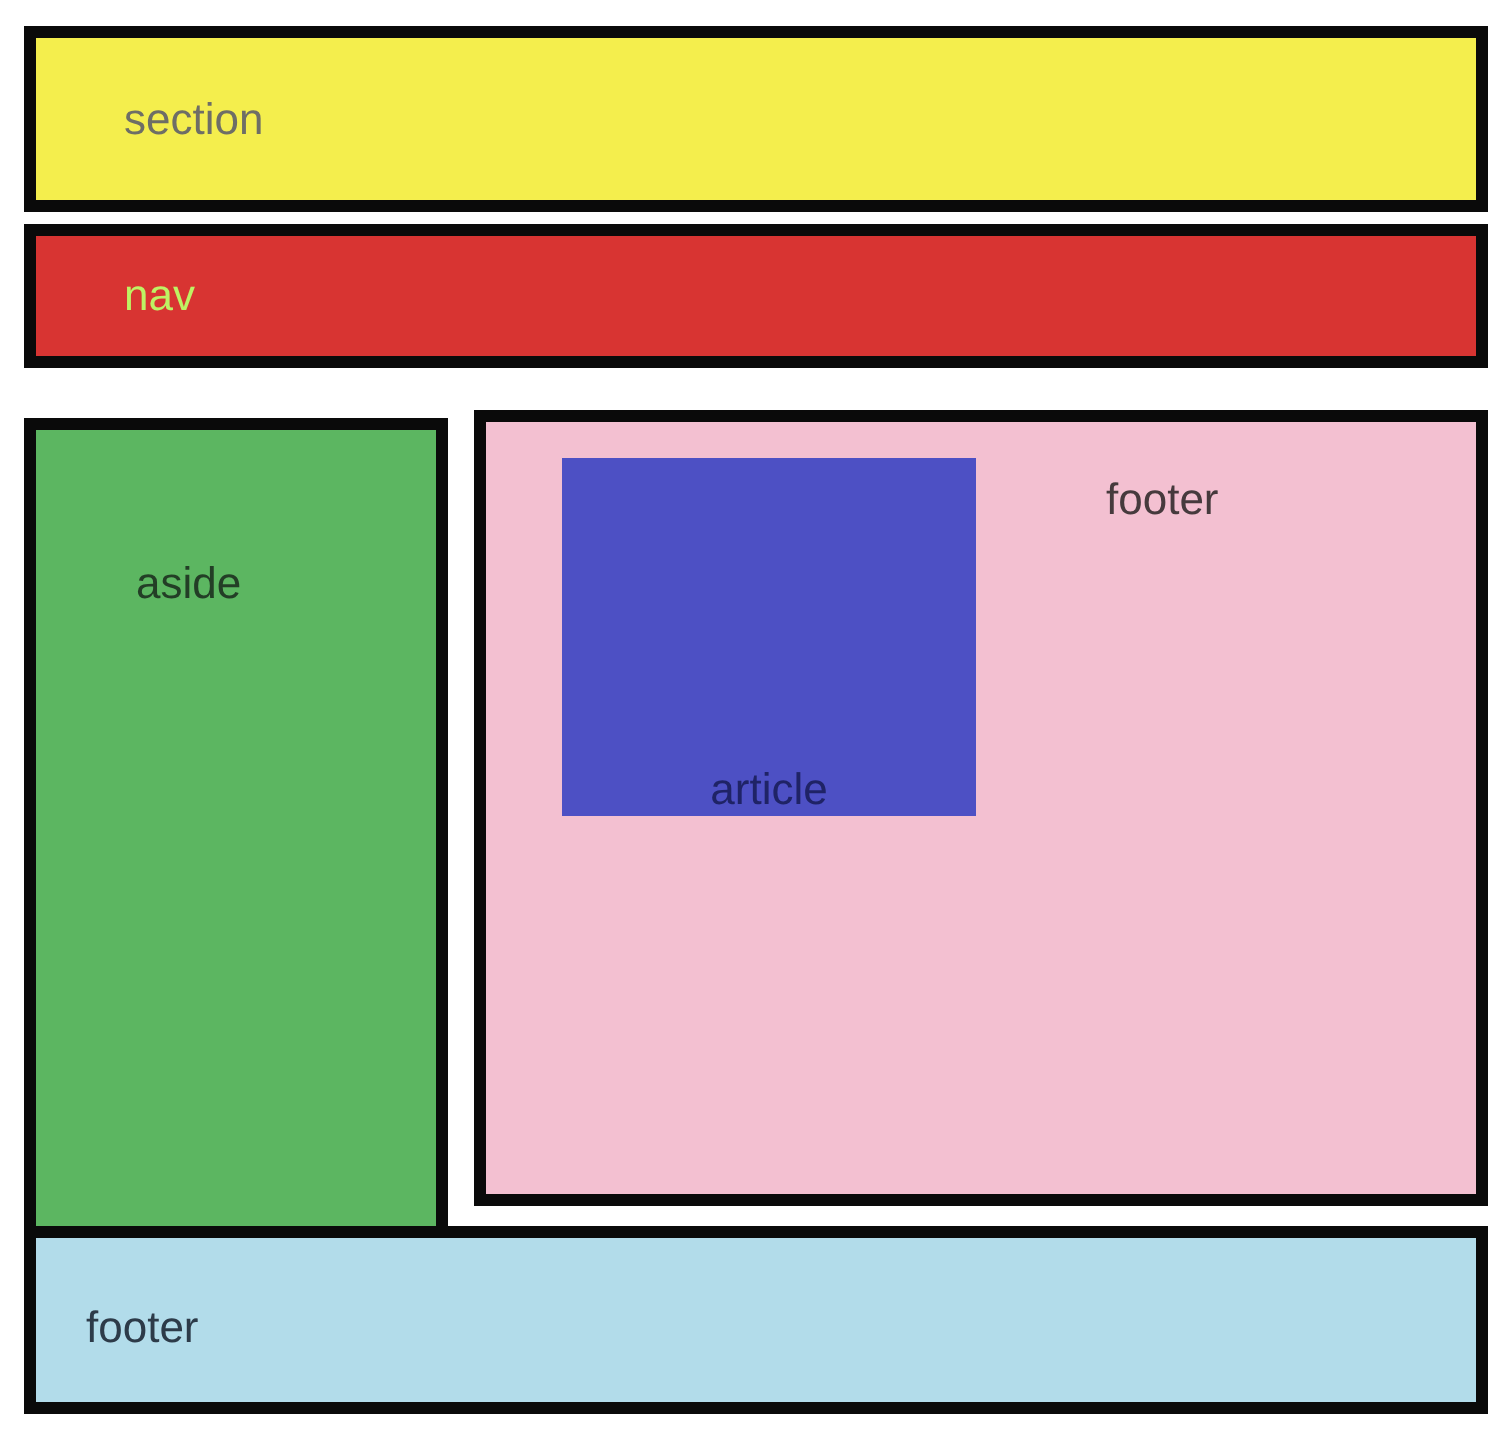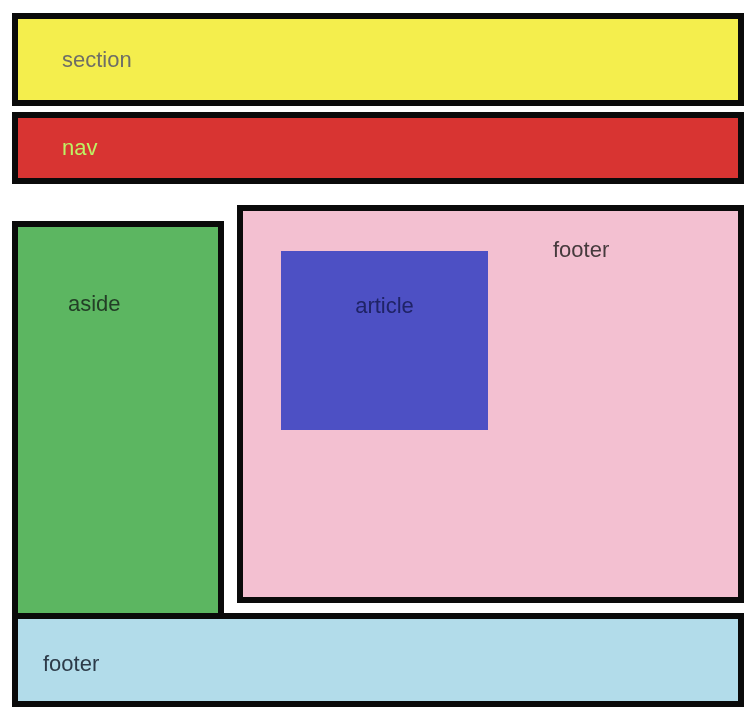--- a/index.html
+++ b/index.html
@@ -34,43 +34,43 @@
   }
   
   .box-nav {
     left: 12px; top: 112px;
     width: 732px; height: 72px;
     display: flex; align-items: center;
     padding-left: 44px;
   }
   
   .box-aside {
-    left: 12px; top: 221px;
+    left: 12px; top: 209px;
     width: 212px; height: 476px;
     padding-top: 64px;
     padding-left: 50px;
   }
   
   .box-section {
     left: 237px; top: 205px;
     width: 507px; height: 398px;
   }
   .section-label {
     position: absolute;
     top: 26px;
     left: 310px;
   }
   
   .box-article {
     position: absolute;
-    left: 38px; top: 40px;
+    left: 38px; top: 18px;
     width: 207px; height: 179px;
     display: flex;
     justify-content: center;
-    align-items: flex-start;
+    align-items: flex-end;
     padding-top: 42px;
     box-sizing: border-box;
   }
   
   .box-footer {
     left: 12px; top: 613px;
     width: 732px; height: 94px;
     display: flex; align-items: center;
     padding-left: 25px;
     padding-top: 8px;

